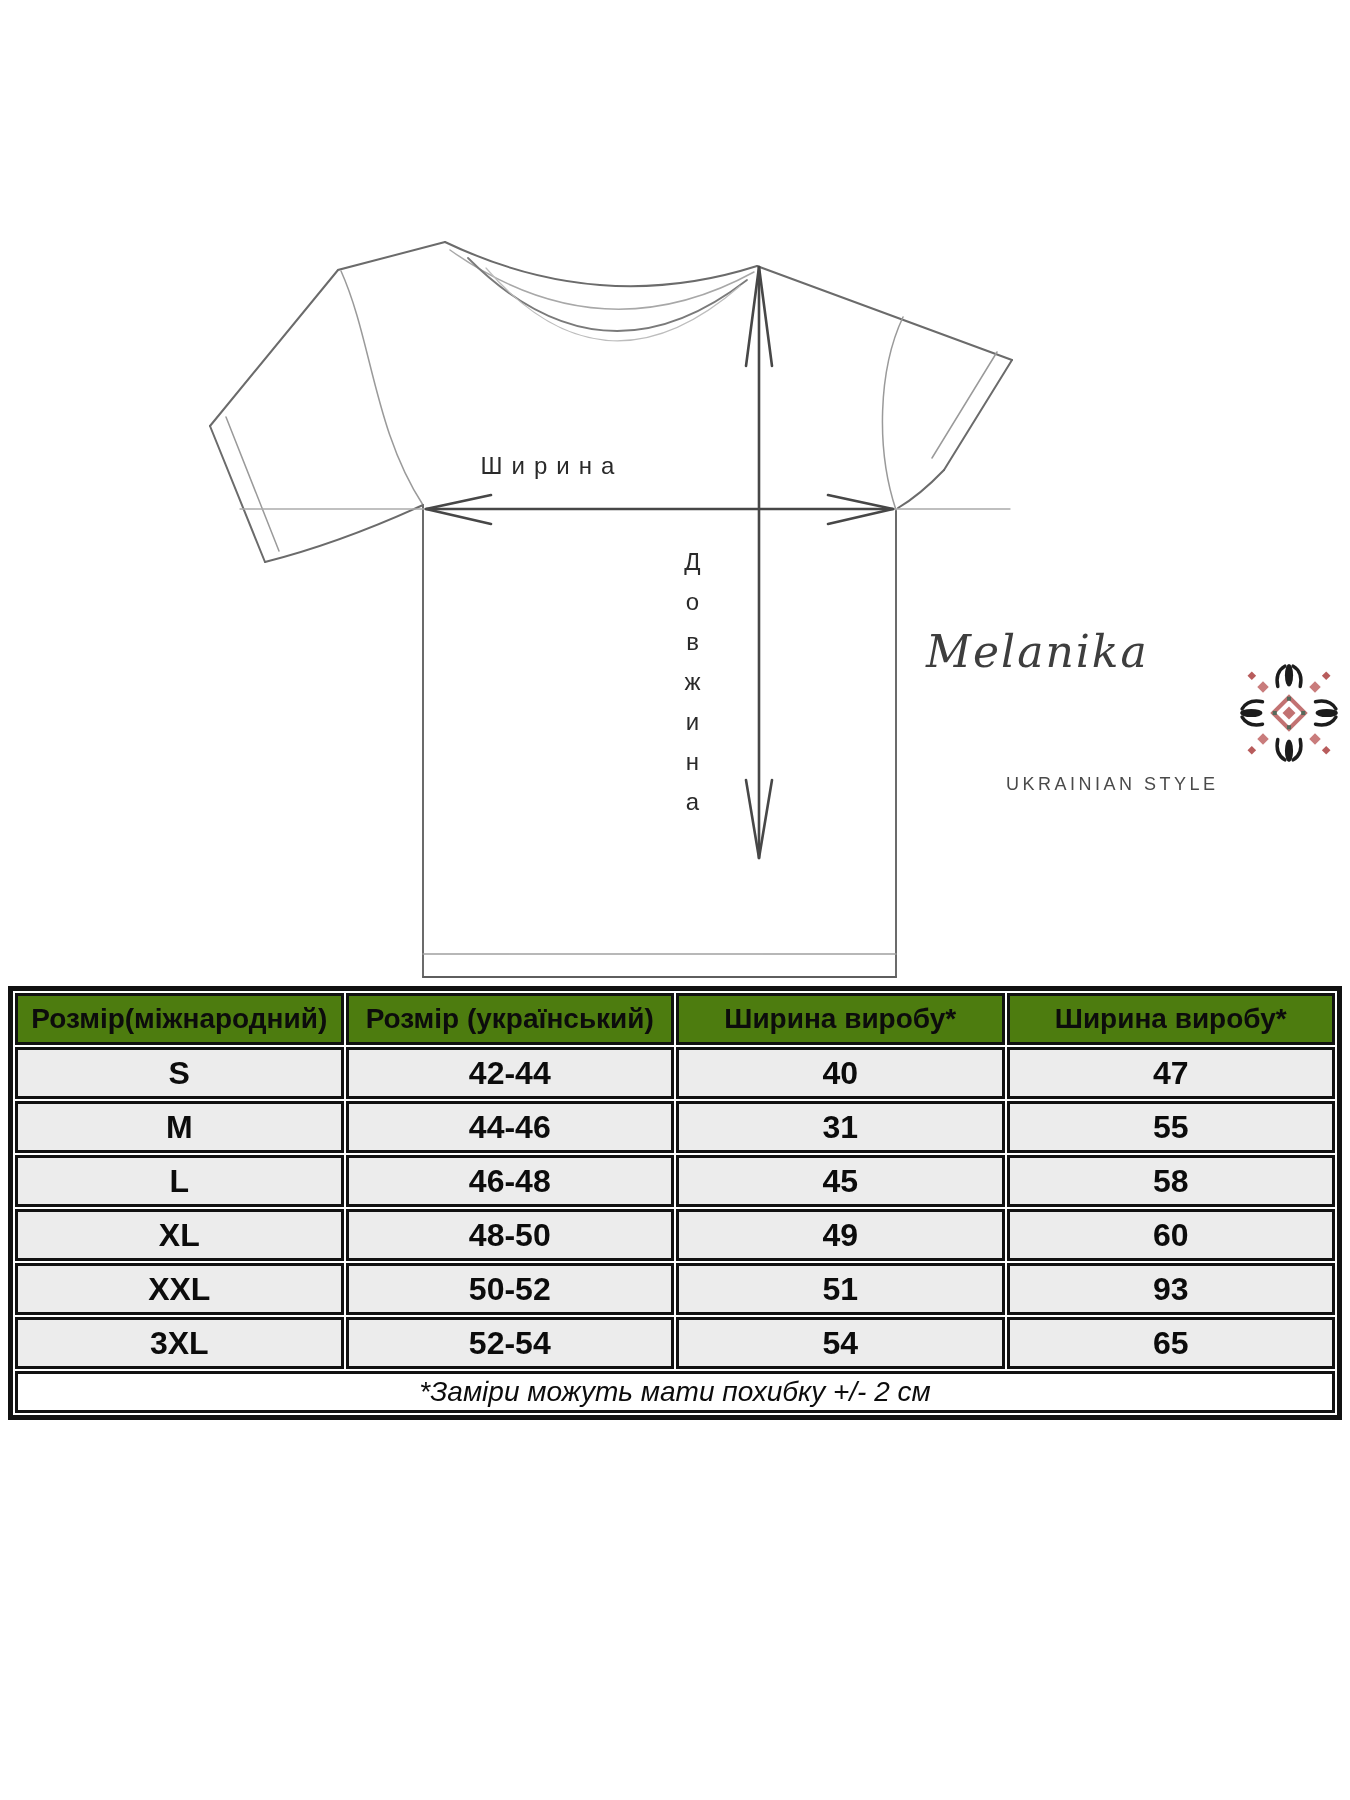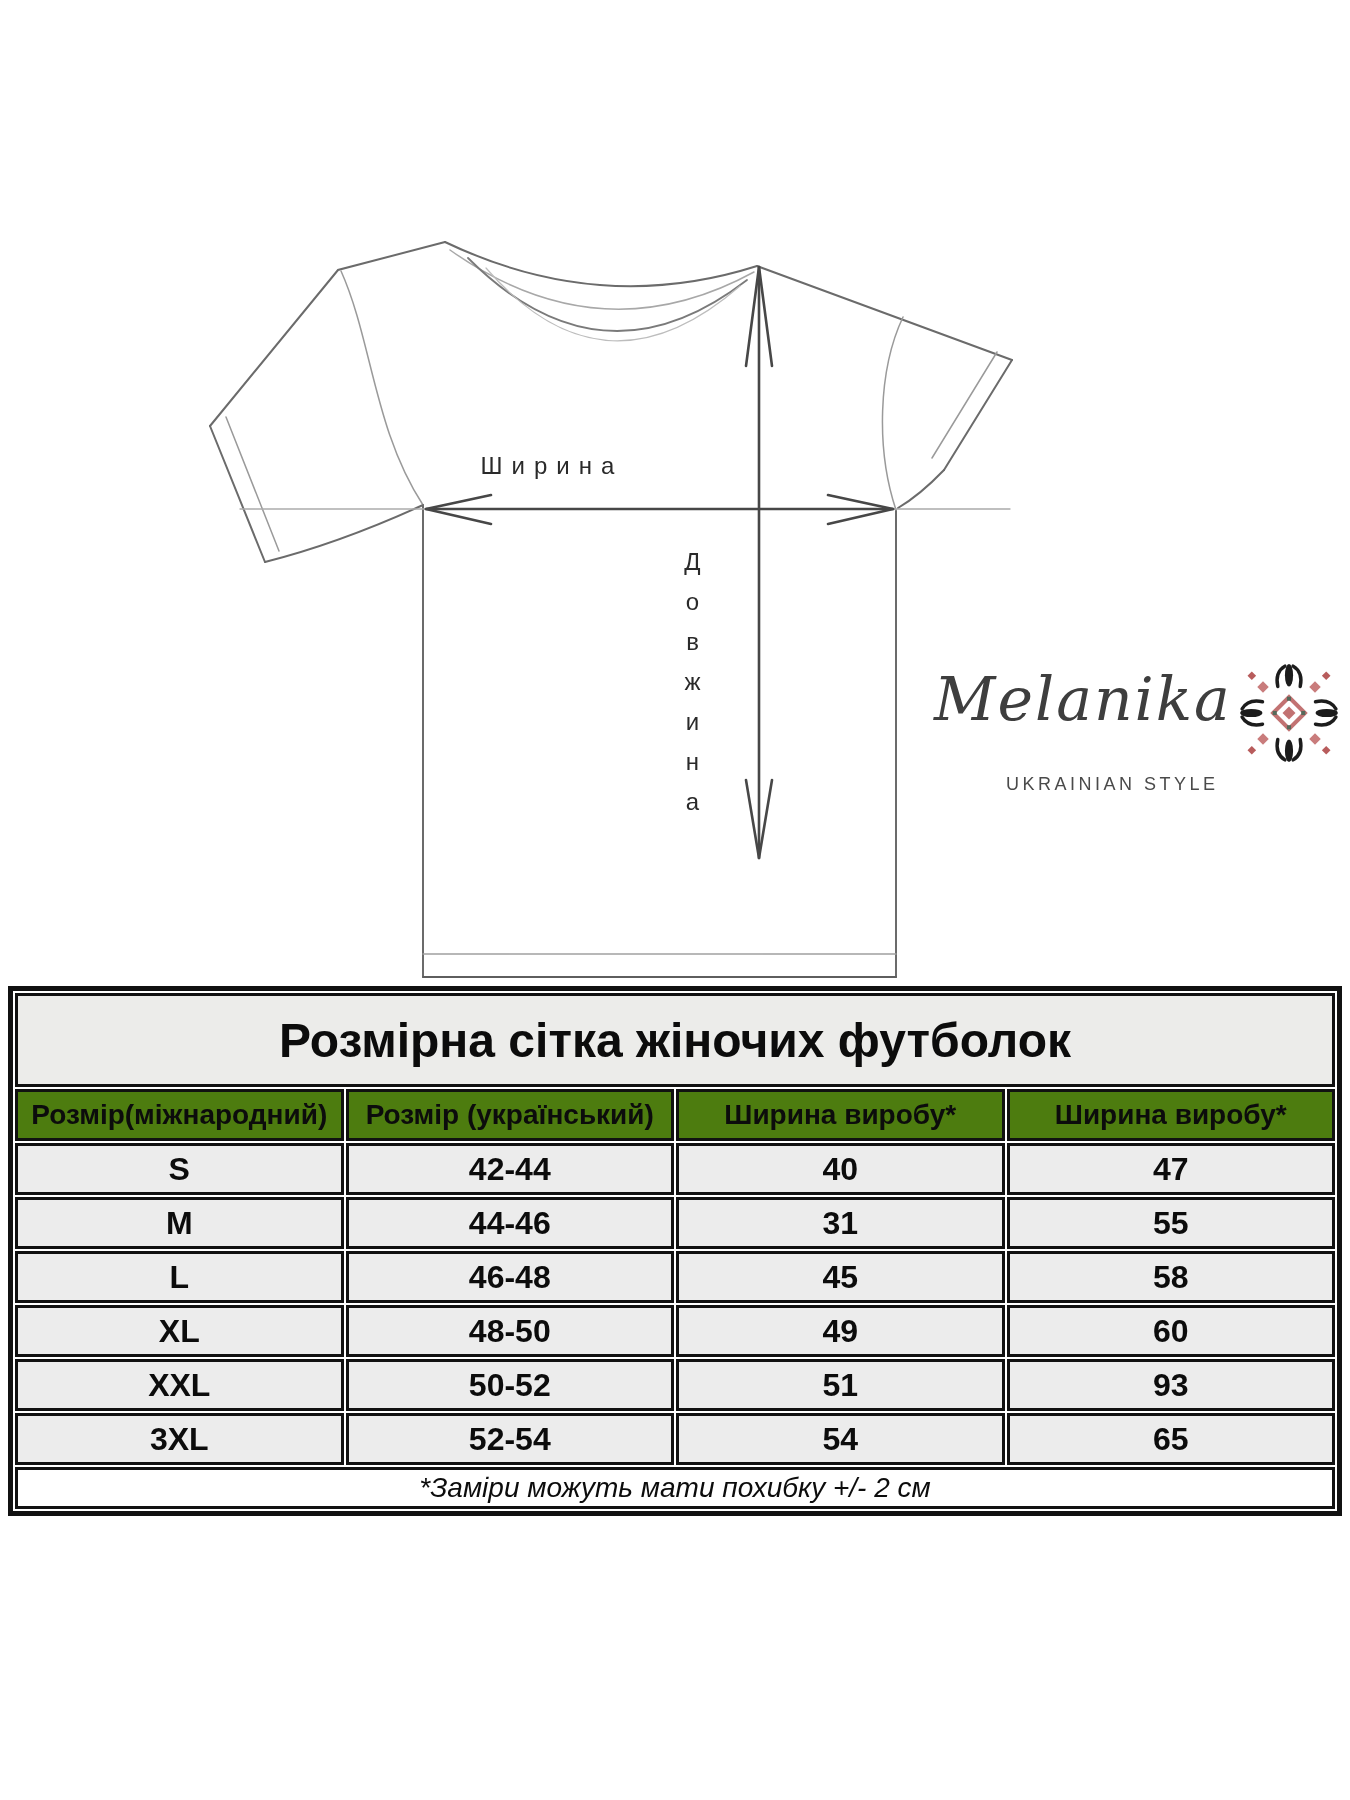--- a/index.html
+++ b/index.html
@@ -13,23 +13,23 @@
     position:absolute;color:#2a2a2a;font-size:24px;font-weight:500;
     letter-spacing:9px;text-align:center;
   }
   .measure-label.width{left:437px;top:452px;width:230px;}
   .measure-label.length{
     left:678px;top:548px;letter-spacing:13px;
     writing-mode:vertical-rl;text-orientation:upright;
   }
   
   .logo-name{
-    position:absolute;left:926px;top:664px;
+    position:absolute;left:926px;top:626px;
     font-family:"DejaVu Serif",serif;font-style:italic;
-    font-size:60px;color:#3e3e3e;letter-spacing:2px;white-space:nowrap;margin-left:8px;
+    font-size:44px;color:#3e3e3e;letter-spacing:2px;white-space:nowrap;
   }
   .logo-tagline{
     position:absolute;left:1006px;top:741px;
     font-size:18px;font-weight:400;color:#4a4a4a;letter-spacing:3.5px;white-space:nowrap;margin-top:33px;
   }
   .logo-ornament{position:absolute;left:1236px;top:660px;width:106px;height:106px;}
   
   .size-table-wrap{position:absolute;left:8px;top:986px;width:1334px;}
   table.size-table{
     width:100%;border-collapse:separate;border-spacing:2px;
@@ -140,23 +140,20 @@
 <div class="size-table-wrap">
   <table class="size-table">
     <colgroup>
         <col style="width:25%">
         <col style="width:25%">
         <col style="width:25%">
         <col style="width:25%">
       </colgroup>
     <tbody>
       <tr>
-        <td class="table-title" colspan="4">Розмірна сітка жіночих футболок</td>
-      </tr>
-      <tr>
         <th class="col-header">Розмір(міжнародний)</th>
         <th class="col-header">Розмір (український)</th>
         <th class="col-header">Ширина виробу*</th>
         <th class="col-header">Ширина виробу*</th>
       </tr>
     </tbody>
     <tbody class="size-rows">
         <tr>
           <td>S</td>
           <td>42-44</td>

